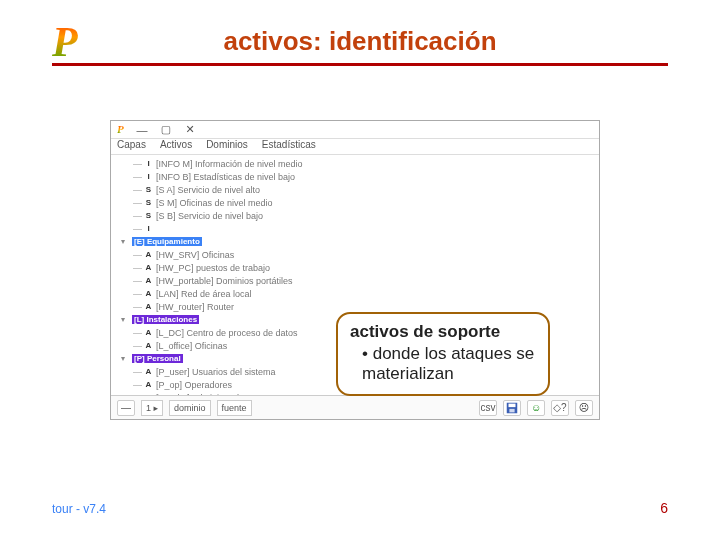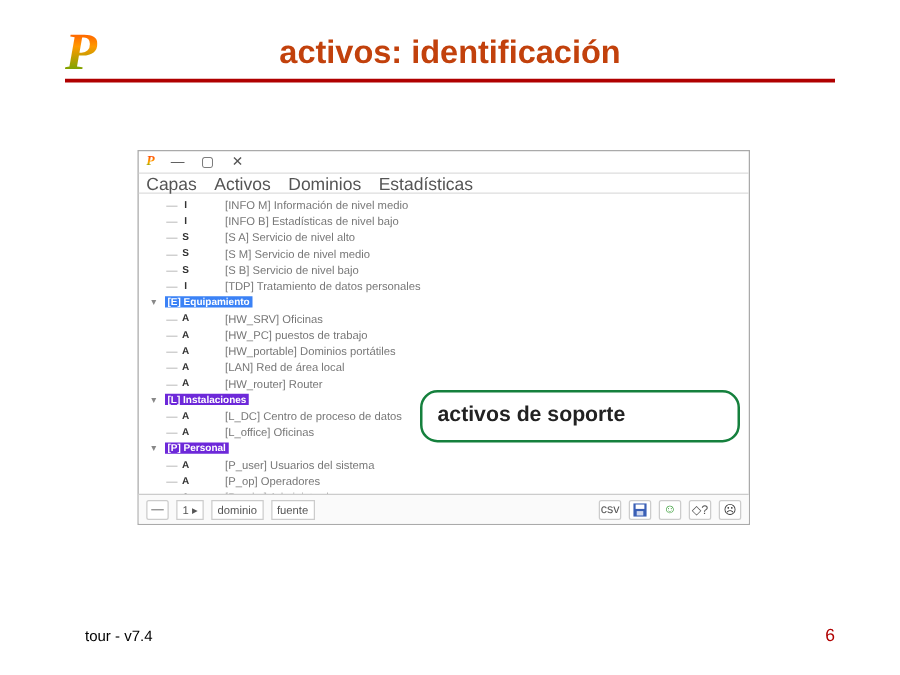--- a/index.html
+++ b/index.html
@@ -58,24 +58,24 @@
     background: linear-gradient(180deg,#ff3300,#ffaa00,#33aa00);
     -webkit-background-clip:text; background-clip:text; color:transparent;
   }
   .titlebar .title-text { flex: 1; color: #666; font-size: 9px; }
   .titlebar .win-btn {
     width: 20px; text-align: center; font-size: 11px;
     color: #555; cursor: pointer;
   }
   .menubar {
     height: 16px;
-    display: flex; align-items: center;
+    display: flex; 
     padding: 0 6px; gap: 14px;
     border-bottom: 1px solid #ddd;
-    font-size: 14px; color: #555;
+    font-size: 10px; color: #555;
   }
   .tree {
     height: 240px;
     overflow: hidden;
     padding: 2px 4px;
   }
   .tree-row {
     display: flex; align-items: center;
     height: 13px;
     gap: 3px;
@@ -89,21 +89,21 @@
     width: 8px;
   }
   .tag {
     display: inline-block;
     min-width: 9px; height: 10px;
     text-align: center;
     font-size: 8px; font-weight: bold;
     color: #333;
     padding: 0 1px;
   }
-  .tree-label { color: #777; font-size: 9px; margin-left: 24px; }
+  .tree-label { color: #777; font-size: 9px; }
   .hl-black { background: #3b82f6; color: #fff; padding: 0 2px; font-size: 8px; font-weight: bold; }
   .hl-blue  { background: #6d28d9; color: #fff; padding: 0 2px; font-size: 8px; font-weight: bold; }
   .expander { color: #888; font-size: 8px; width: 8px; }
   .toolbar {
     position: absolute;
     bottom: 0; left: 0; right: 0;
     height: 24px;
     border-top: 1px solid #ccc;
     background: #fafafa;
     display: flex; align-items: center;
@@ -119,33 +119,33 @@
     border-radius: 2px;
   }
   .tb-field {
     height: 16px; padding: 0 4px;
     border: 1px solid #ccc; background: #fff;
     display:inline-flex; align-items:center;
   }
   .callout {
     position: absolute;
     top: 312px; left: 336px;
-    width: 256px;
-    border: 2px solid #15803d;
+    width: 214px;
+    border: 2px solid #a16207;
     border-radius: 14px;
     background: #fff;
     padding: 8px 12px 10px;
     font-size: 17px; color: #222;
   }
   .callout ul { list-style: none; padding-left: 12px; margin-top: 2px; }
   .callout li::before { content: "• "; }
   .footer-left {
     position: absolute;
     left: 52px; bottom: 24px;
-    font-size: 12px; color: #000000; margin-left: 16px;
+    font-size: 12px; color: #3b82f6;
   }
   .footer-right {
     position: absolute;
     right: 52px; bottom: 24px;
     font-size: 14px; color: #b00000;
   }
   svg.disk { width:14px; height:14px; }
 </style>
 </head>
 <body>
@@ -180,31 +180,30 @@
         <span class="tree-label">[INFO B] Estadísticas de nivel bajo</span>
       </div>
       <div class="tree-row indent-1">
         <span class="conn">—</span>
         <span class="tag">S</span>
         <span class="tree-label">[S A] Servicio de nivel alto</span>
       </div>
       <div class="tree-row indent-1">
         <span class="conn">—</span>
         <span class="tag">S</span>
-        <span class="tree-label">[S M] Servicio de nivel medio</span>
+        <span class="tree-label">[S M] Oficinas de nivel medio</span>
       </div>
       <div class="tree-row indent-1">
         <span class="conn">—</span>
         <span class="tag">S</span>
         <span class="tree-label">[S B] Servicio de nivel bajo</span>
       </div>
       <div class="tree-row indent-1">
         <span class="conn">—</span>
         <span class="tag">I</span>
-        <span class="tree-label">[TDP] Tratamiento de datos personales</span>
       </div>
       <div class="tree-row indent-0">
         <span class="expander">▾</span>
         <span class="hl-black">[E] Equipamiento</span>
       </div>
       <div class="tree-row indent-1">
         <span class="conn">—</span>
         <span class="tag">A</span>
         <span class="tree-label">[HW_SRV] Oficinas</span>
       </div>
@@ -277,16 +276,19 @@
         </svg>
     </span>
     <span class="tb-btn" style="color:#1a8f1a">☺</span>
     <span class="tb-btn">◇?</span>
     <span class="tb-btn" style="color:#333">☹</span>
   </div>
 </div>
 
 <div class="callout">
   <div><b>activos de soporte</b></div>
+  <ul>
+    <li>donde los ataques se materializan</li>
+  </ul>
 </div>
 
 <div class="footer-left">tour - v7.4</div>
 <div class="footer-right">6</div>
 
 </body></html>

